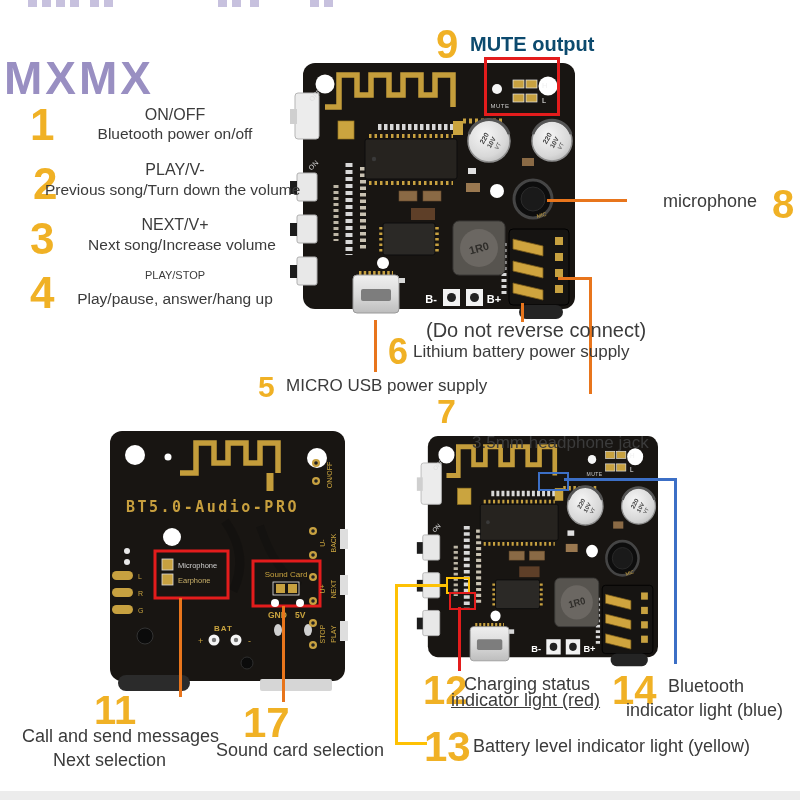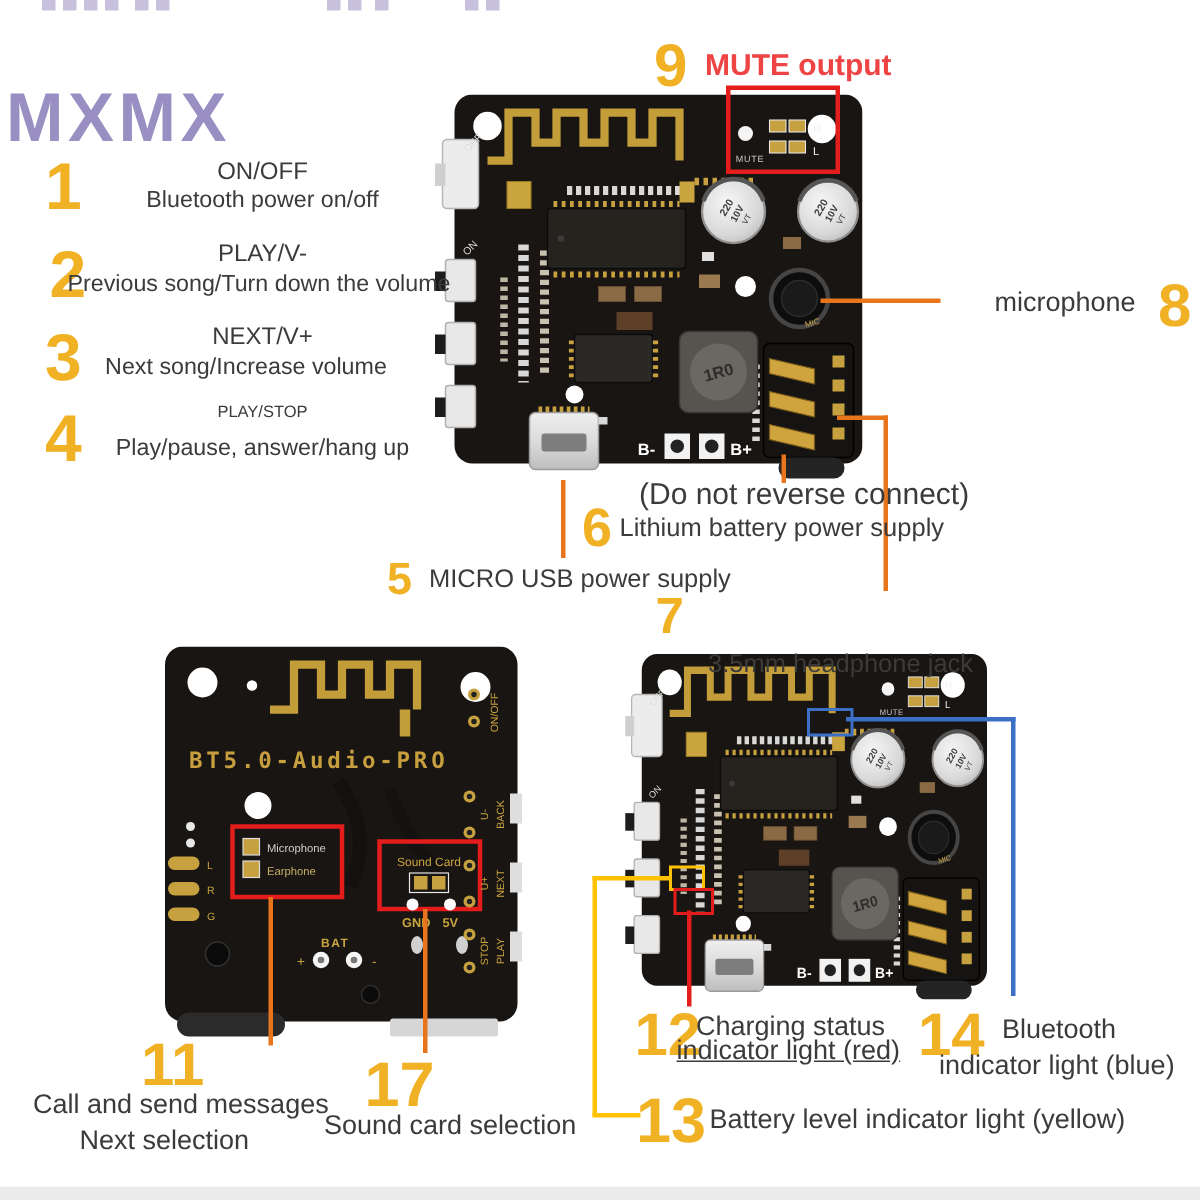--- a/index.html
+++ b/index.html
@@ -309,28 +309,28 @@
   <div class="num" style="left:30px;top:103px;font-size:44px;">1</div>
   <div class="lbl ctr" style="left:85px;top:105px;width:180px;font-size:16px;">ON/OFF</div>
   <div class="lbl ctr" style="left:60px;top:125px;width:230px;font-size:15.5px;">Bluetooth power on/off</div>
 
   <div class="num" style="left:33px;top:162px;font-size:44px;">2</div>
   <div class="lbl ctr" style="left:85px;top:160px;width:180px;font-size:16px;">PLAY/V-</div>
   <div class="lbl ctr" style="left:45px;top:181px;width:250px;font-size:15.5px;">Previous song/Turn down the volume</div>
 
   <div class="num" style="left:30px;top:217px;font-size:44px;">3</div>
   <div class="lbl ctr" style="left:85px;top:215px;width:180px;font-size:16px;">NEXT/V+</div>
-  <div class="lbl ctr" style="left:44px;top:236px;width:240px;font-size:15.5px;">Next song/Increase volume</div>
+  <div class="lbl ctr" style="left:62px;top:236px;width:240px;font-size:15.5px;">Next song/Increase volume</div>
 
   <div class="num" style="left:30px;top:271px;font-size:44px;">4</div>
   <div class="lbl ctr" style="left:85px;top:269px;width:180px;font-size:11px;">PLAY/STOP</div>
   <div class="lbl ctr" style="left:55px;top:290px;width:240px;font-size:15.5px;">Play/pause, answer/hang up</div>
 
   <div class="num" style="left:436px;top:24px;font-size:40px;">9</div>
-  <div class="lbl" style="left:470px;top:32px;font-size:20px;font-weight:600;color:#ef4444;">MUTE output</div>
+  <div class="lbl" style="left:470px;top:32px;font-size:20px;font-weight:600;color:#0c4a6e;">MUTE output</div>
 
   <div class="lbl" style="left:663px;top:191px;font-size:18px;">microphone</div>
   <div class="num" style="left:772px;top:184px;font-size:40px;">8</div>
 
   <div class="lbl" style="left:426px;top:318px;font-size:20px;">(Do not reverse connect)</div>
   <div class="num" style="left:388px;top:334px;font-size:36px;">6</div>
   <div class="lbl" style="left:413px;top:342px;font-size:17px;">Lithium battery power supply</div>
 
   <div class="num" style="left:258px;top:372px;font-size:30px;">5</div>
   <div class="lbl" style="left:286px;top:376px;font-size:17px;">MICRO USB power supply</div>

